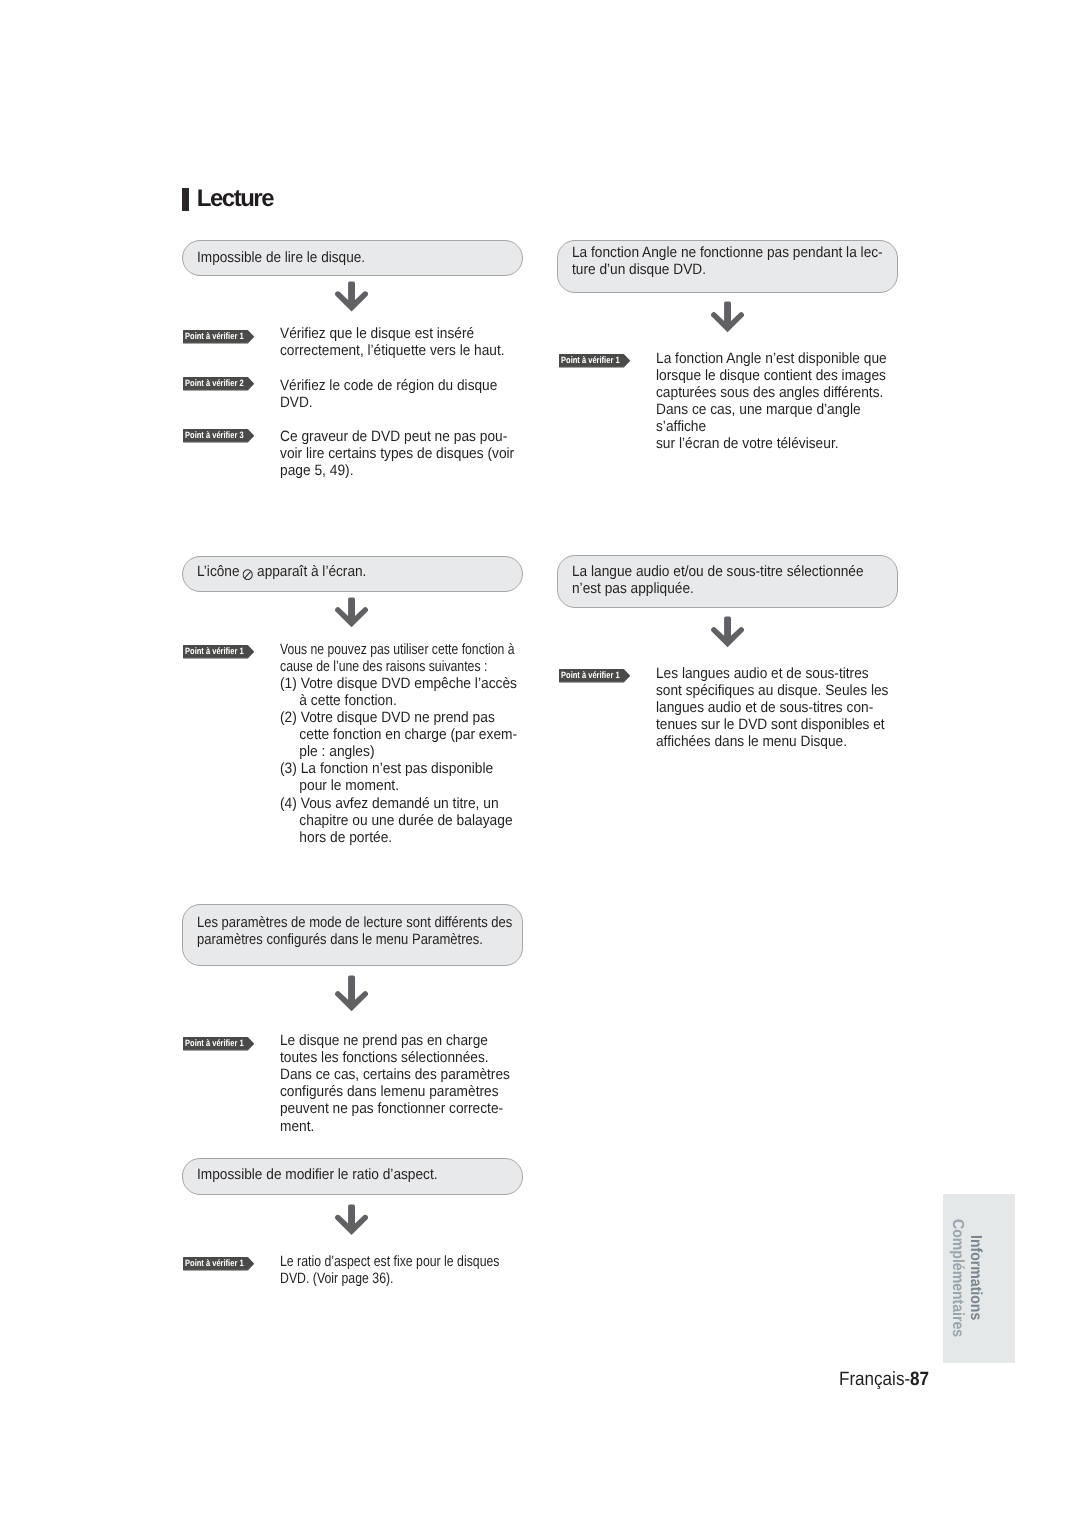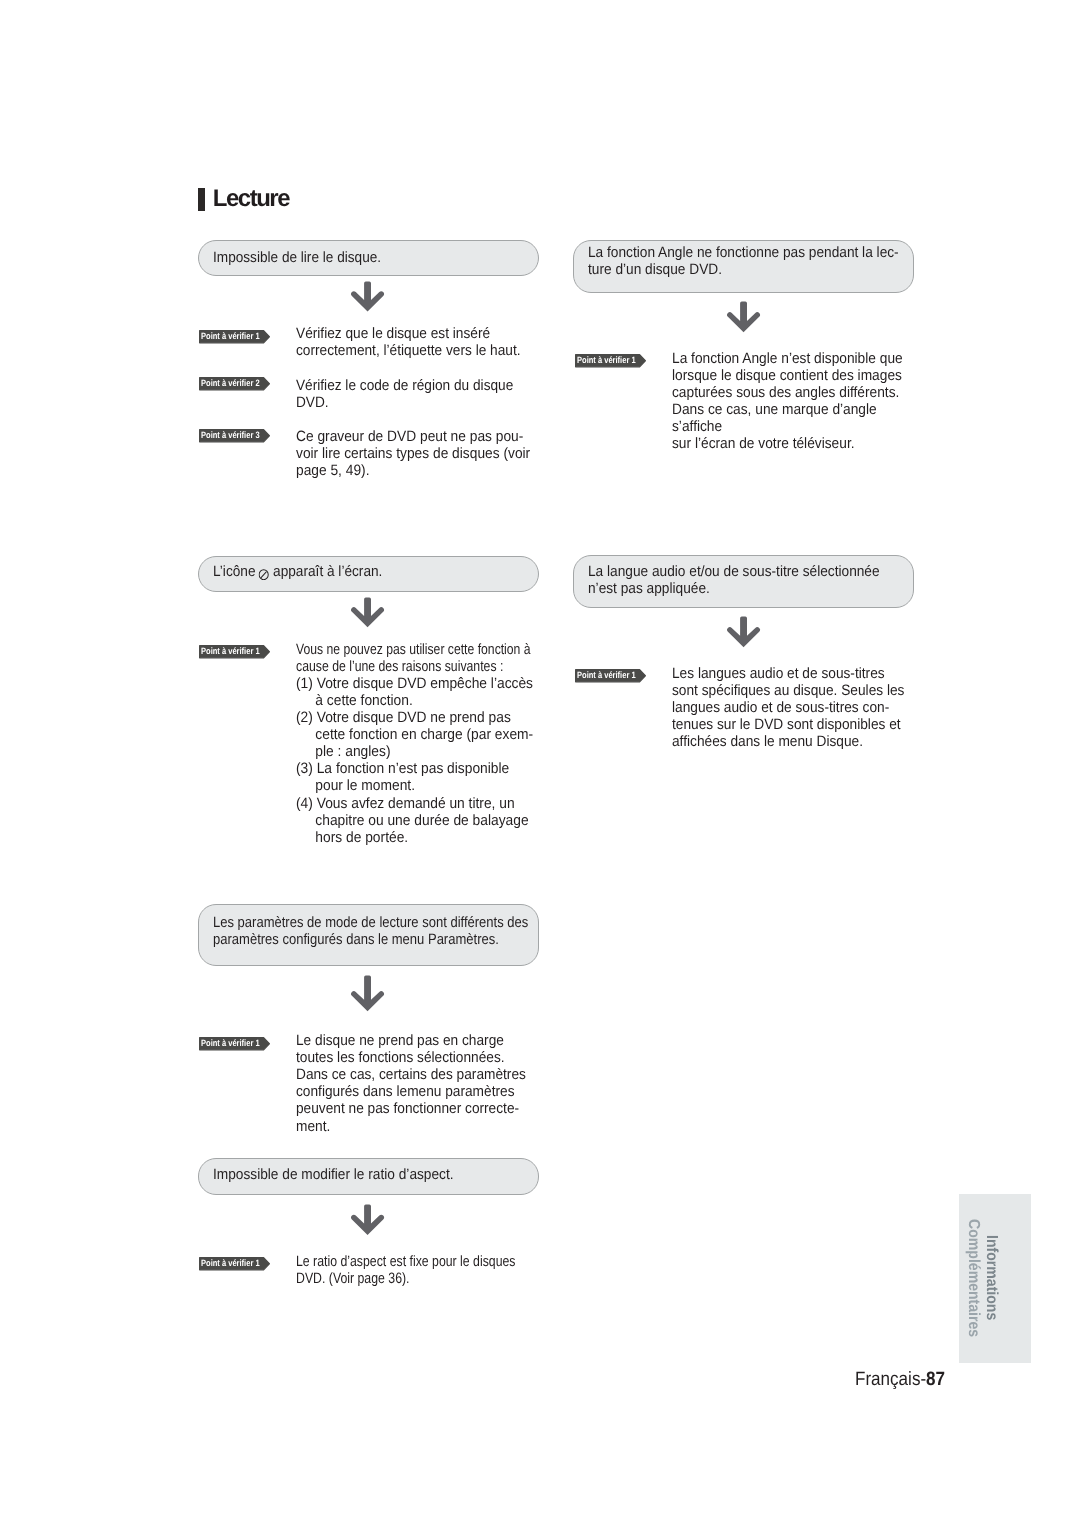--- a/index.html
+++ b/index.html
@@ -1,20 +1,20 @@
 <!DOCTYPE html>
 <html><head>
 <meta charset="utf-8">
 <style>
   html,body{margin:0;padding:0;}
   body{width:1080px;height:1527px;background:#ffffff;
        font-family:"Liberation Sans",sans-serif;color:#231f20;
        position:relative;overflow:hidden;
        -webkit-font-smoothing:antialiased;text-rendering:geometricPrecision;}
-  .page{position:absolute;left:16px;top:0;width:961px;height:1527px;filter:blur(0px);}
+  .page{position:absolute;left:0;top:0;width:961px;height:1527px;filter:blur(0px);}
 
   
   .h-bullet{position:absolute;left:182.2px;top:187.7px;width:7.1px;height:23.6px;background:#2b2827;}
   .h-title{position:absolute;left:196.8px;top:186.2px;font-size:24px;font-weight:bold;
            letter-spacing:-1.5px;color:#211d1e;line-height:26px;white-space:pre;}
 
   
   .box{position:absolute;background:#e7e9ea;border:1px solid #a3a6a7;border-radius:18px;
        box-sizing:border-box;}
   .txt-block{position:absolute;left:0;top:0;}

